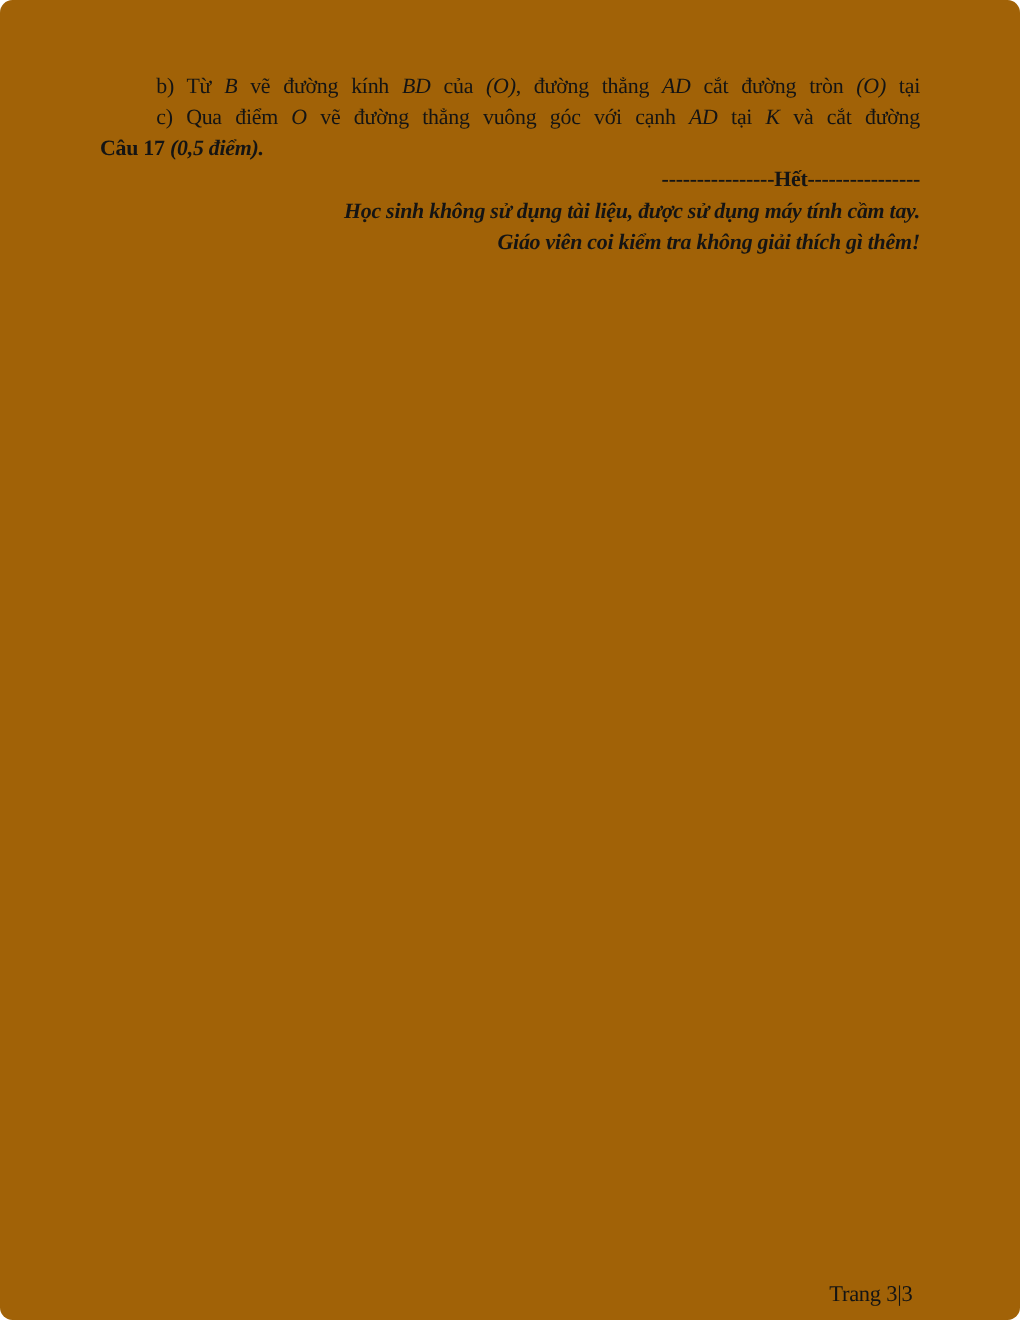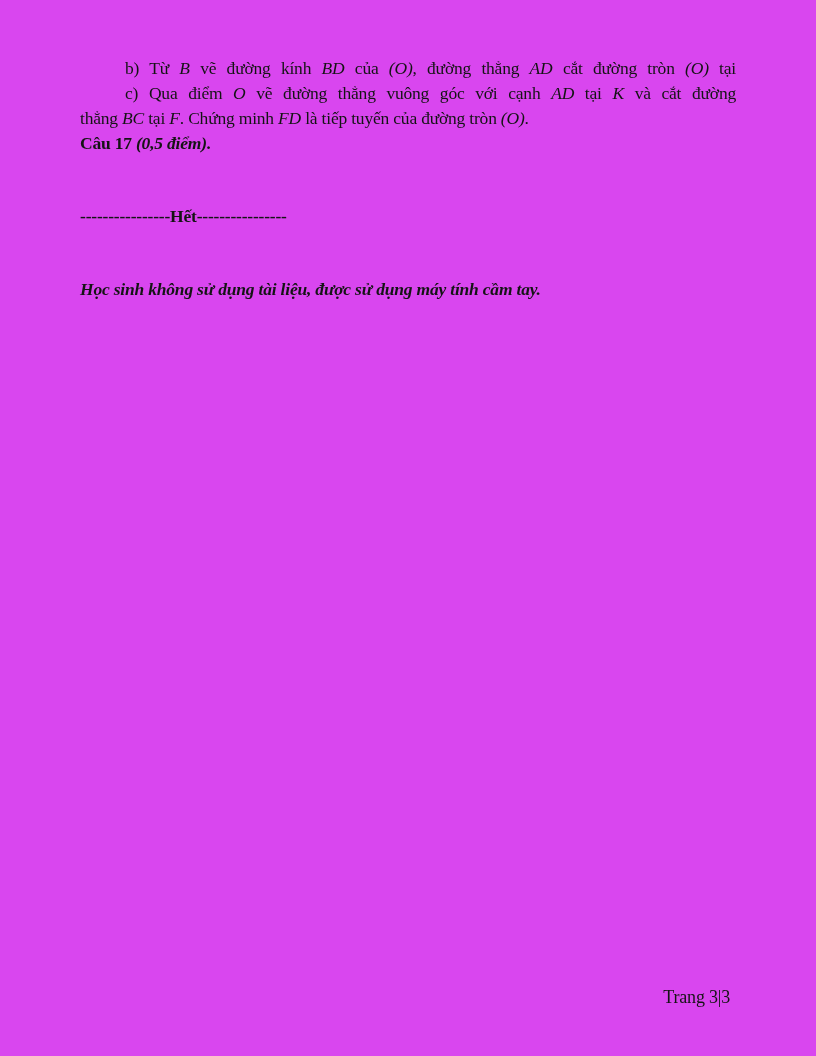--- a/index.html
+++ b/index.html
@@ -4,70 +4,70 @@
 <style>
   html, body {
     margin: 0;
     padding: 0;
     background: #ffffff;
   }
   .page {
     position: relative;
     width: 816px;
     height: 1056px;
-    background: #d946ef;
+    background: #a16207;
     overflow: hidden;
     font-family: "Liberation Serif", "DejaVu Serif", serif;
     color: #141414;
+    border-radius: 10px;
   }
   .doc {
     position: absolute;
     left: 80px;
     top: 56px;
     width: 656px;
     font-size: 17.5px;
     letter-spacing: -0.2px;
   }
   .line {
     height: 25px;
     line-height: 25px;
     white-space: nowrap;
   }
   .line.justify {
     text-align: justify;
     text-align-last: justify;
   }
   .line.center {
-    text-align: left;
-    margin-top: 48px;
+    text-align: right;
   }
   .line.indent {
     padding-left: 45px;
   }
   
   .s-r { font-style: normal; font-weight: normal; }
   .s-m { font-style: italic; font-weight: normal; }   
   .s-i { font-style: italic; font-weight: bold; }
   .s-b { font-style: normal; font-weight: bold; }
   .s-bi { font-style: italic; font-weight: bold; }
   .footer {
     position: absolute;
-    top: 985px;
+    top: 1023px;
     right: 86px;
     font-size: 18px;
     line-height: 25px;
     letter-spacing: -0.2px;
   }
 </style>
 </head>
 <body>
 
 <div class="page">
   <div class="doc">
       <div class="line justify indent"><span class="s-r">b) Từ </span><span class="s-m">B</span><span class="s-r"> vẽ đường kính </span><span class="s-m">BD</span><span class="s-r"> của </span><span class="s-m">(O)</span><span class="s-r">, đường thẳng </span><span class="s-m">AD</span><span class="s-r"> cắt đường tròn </span><span class="s-m">(O)</span><span class="s-r"> tại</span></div>
       <div class="line justify indent"><span class="s-r">c) Qua điểm </span><span class="s-m">O</span><span class="s-r"> vẽ đường thẳng vuông góc với cạnh </span><span class="s-m">AD</span><span class="s-r"> tại </span><span class="s-m">K</span><span class="s-r"> và cắt đường</span></div>
-      <div class="line"><span class="s-r">thẳng </span><span class="s-m">BC</span><span class="s-r"> tại </span><span class="s-m">F</span><span class="s-r">. Chứng minh </span><span class="s-m">FD</span><span class="s-r"> là tiếp tuyến của đường tròn </span><span class="s-m">(O)</span><span class="s-r">.</span></div>
       <div class="line"><span class="s-b">Câu 17 </span><span class="s-bi">(0,5 điểm).</span></div>
       <div class="line center"><span class="s-b">----------------</span><span class="s-b">Hết</span><span class="s-b">----------------</span></div>
       <div class="line center"><span class="s-i">Học sinh không sử dụng tài liệu, được sử dụng máy tính cầm tay.</span></div>
+      <div class="line center"><span class="s-i">Giáo viên coi kiểm tra không giải thích gì thêm!</span></div>
     </div>
   <div class="footer">Trang 3|3</div>
 </div>
 
 </body></html>

